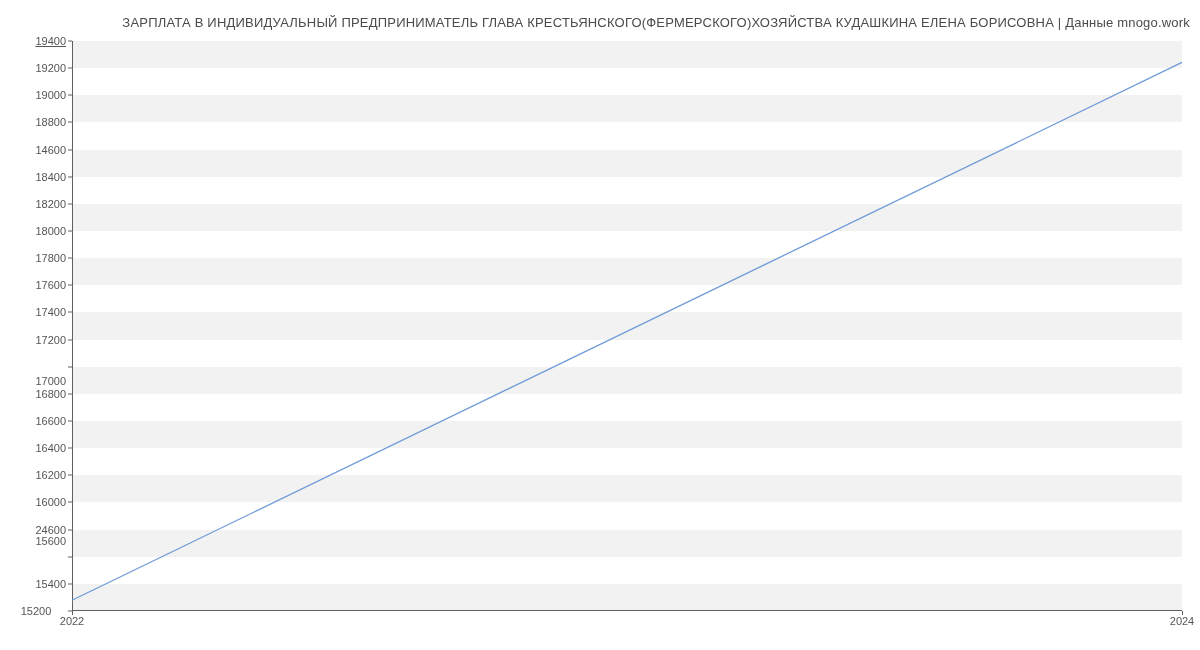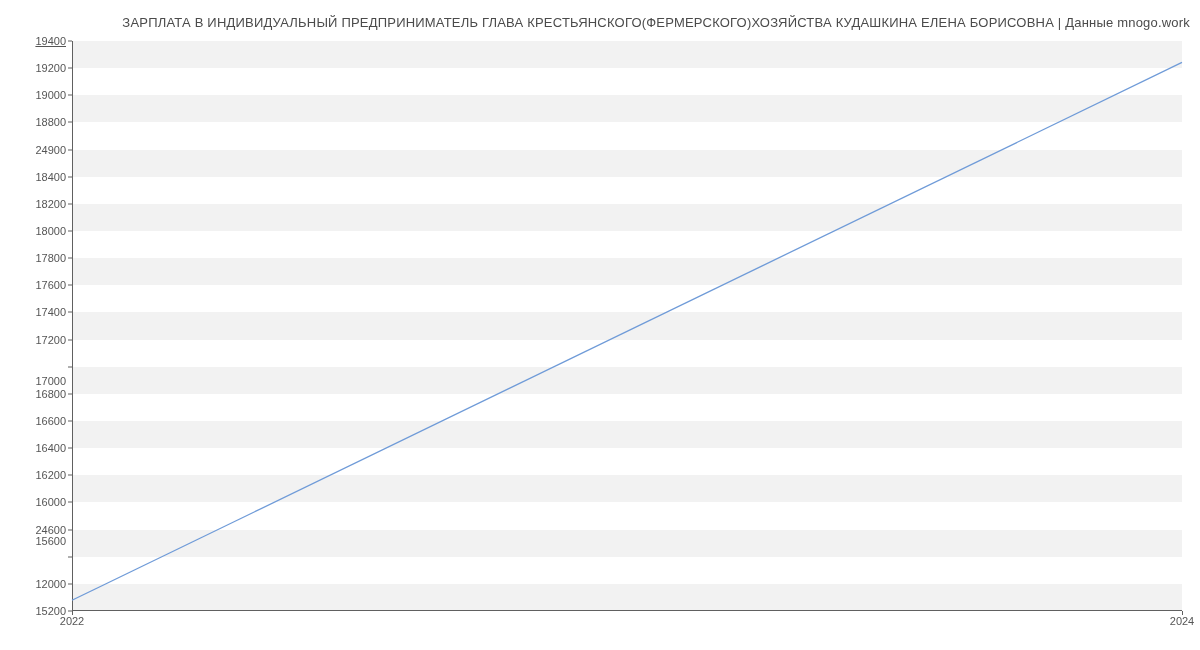--- a/index.html
+++ b/index.html
@@ -123,23 +123,23 @@
         <div class="grid-band" style="top: 434.286px; height: 27.1429px;"></div>
         <div class="grid-band" style="top: 488.571px; height: 27.1429px;"></div>
         <div class="grid-band" style="top: 542.857px; height: 27.1429px;"></div>
       <div class="axis-line-left"></div>
       <div class="axis-line-bottom"></div>
       <svg class="line-svg" id="line-svg" preserveAspectRatio="none" viewBox="0 0 1110 570">
           <path d="M0 559.2785714285715 L1110 21.44285714285718" class="series-line"></path>
         </svg>
     </div>
   </div>
-<div class="y-tick-label" style="top: 600px;">15200</div>
+<div class="y-tick-label" style="top: 600px; text-align: center;">15200</div>
     <div class="y-tick-mark" style="top: 600px;"></div>
-    <div class="y-tick-label" style="top: 572.857px;">12000</div>
+    <div class="y-tick-label" style="top: 572.857px;">15400</div>
     <div class="y-tick-mark" style="top: 572.857px;"></div>
     <div class="y-tick-label" style="top: 530px;">15600</div>
     <div class="y-tick-mark" style="top: 545.714px;"></div>
     <div class="y-tick-label" style="top: 518.571px;">24600</div>
     <div class="y-tick-mark" style="top: 518.571px;"></div>
     <div class="y-tick-label" style="top: 491.429px;">16000</div>
     <div class="y-tick-mark" style="top: 491.429px;"></div>
     <div class="y-tick-label" style="top: 464.286px;">16200</div>
     <div class="y-tick-mark" style="top: 464.286px;"></div>
     <div class="y-tick-label" style="top: 437.143px;">16400</div>
@@ -157,21 +157,21 @@
     <div class="y-tick-label" style="top: 274.286px;">17600</div>
     <div class="y-tick-mark" style="top: 274.286px;"></div>
     <div class="y-tick-label" style="top: 247.143px;">17800</div>
     <div class="y-tick-mark" style="top: 247.143px;"></div>
     <div class="y-tick-label" style="top: 220px;">18000</div>
     <div class="y-tick-mark" style="top: 220px;"></div>
     <div class="y-tick-label" style="top: 192.857px;">18200</div>
     <div class="y-tick-mark" style="top: 192.857px;"></div>
     <div class="y-tick-label" style="top: 165.714px;">18400</div>
     <div class="y-tick-mark" style="top: 165.714px;"></div>
-    <div class="y-tick-label" style="top: 138.571px;">24900</div>
+    <div class="y-tick-label" style="top: 138.571px;">14600</div>
     <div class="y-tick-mark" style="top: 138.571px;"></div>
     <div class="y-tick-label" style="top: 111.429px;">18800</div>
     <div class="y-tick-mark" style="top: 111.429px;"></div>
     <div class="y-tick-label" style="top: 84.2857px;">19000</div>
     <div class="y-tick-mark" style="top: 84.2857px;"></div>
     <div class="y-tick-label" style="top: 57.1429px;">19200</div>
     <div class="y-tick-mark" style="top: 57.1429px;"></div>
     <div class="y-tick-label" style="top: 30px; text-decoration: underline;">19400</div>
     <div class="y-tick-mark" style="top: 30px;"></div>
     <div class="x-tick-label" style="left: 72px;">2022</div>

